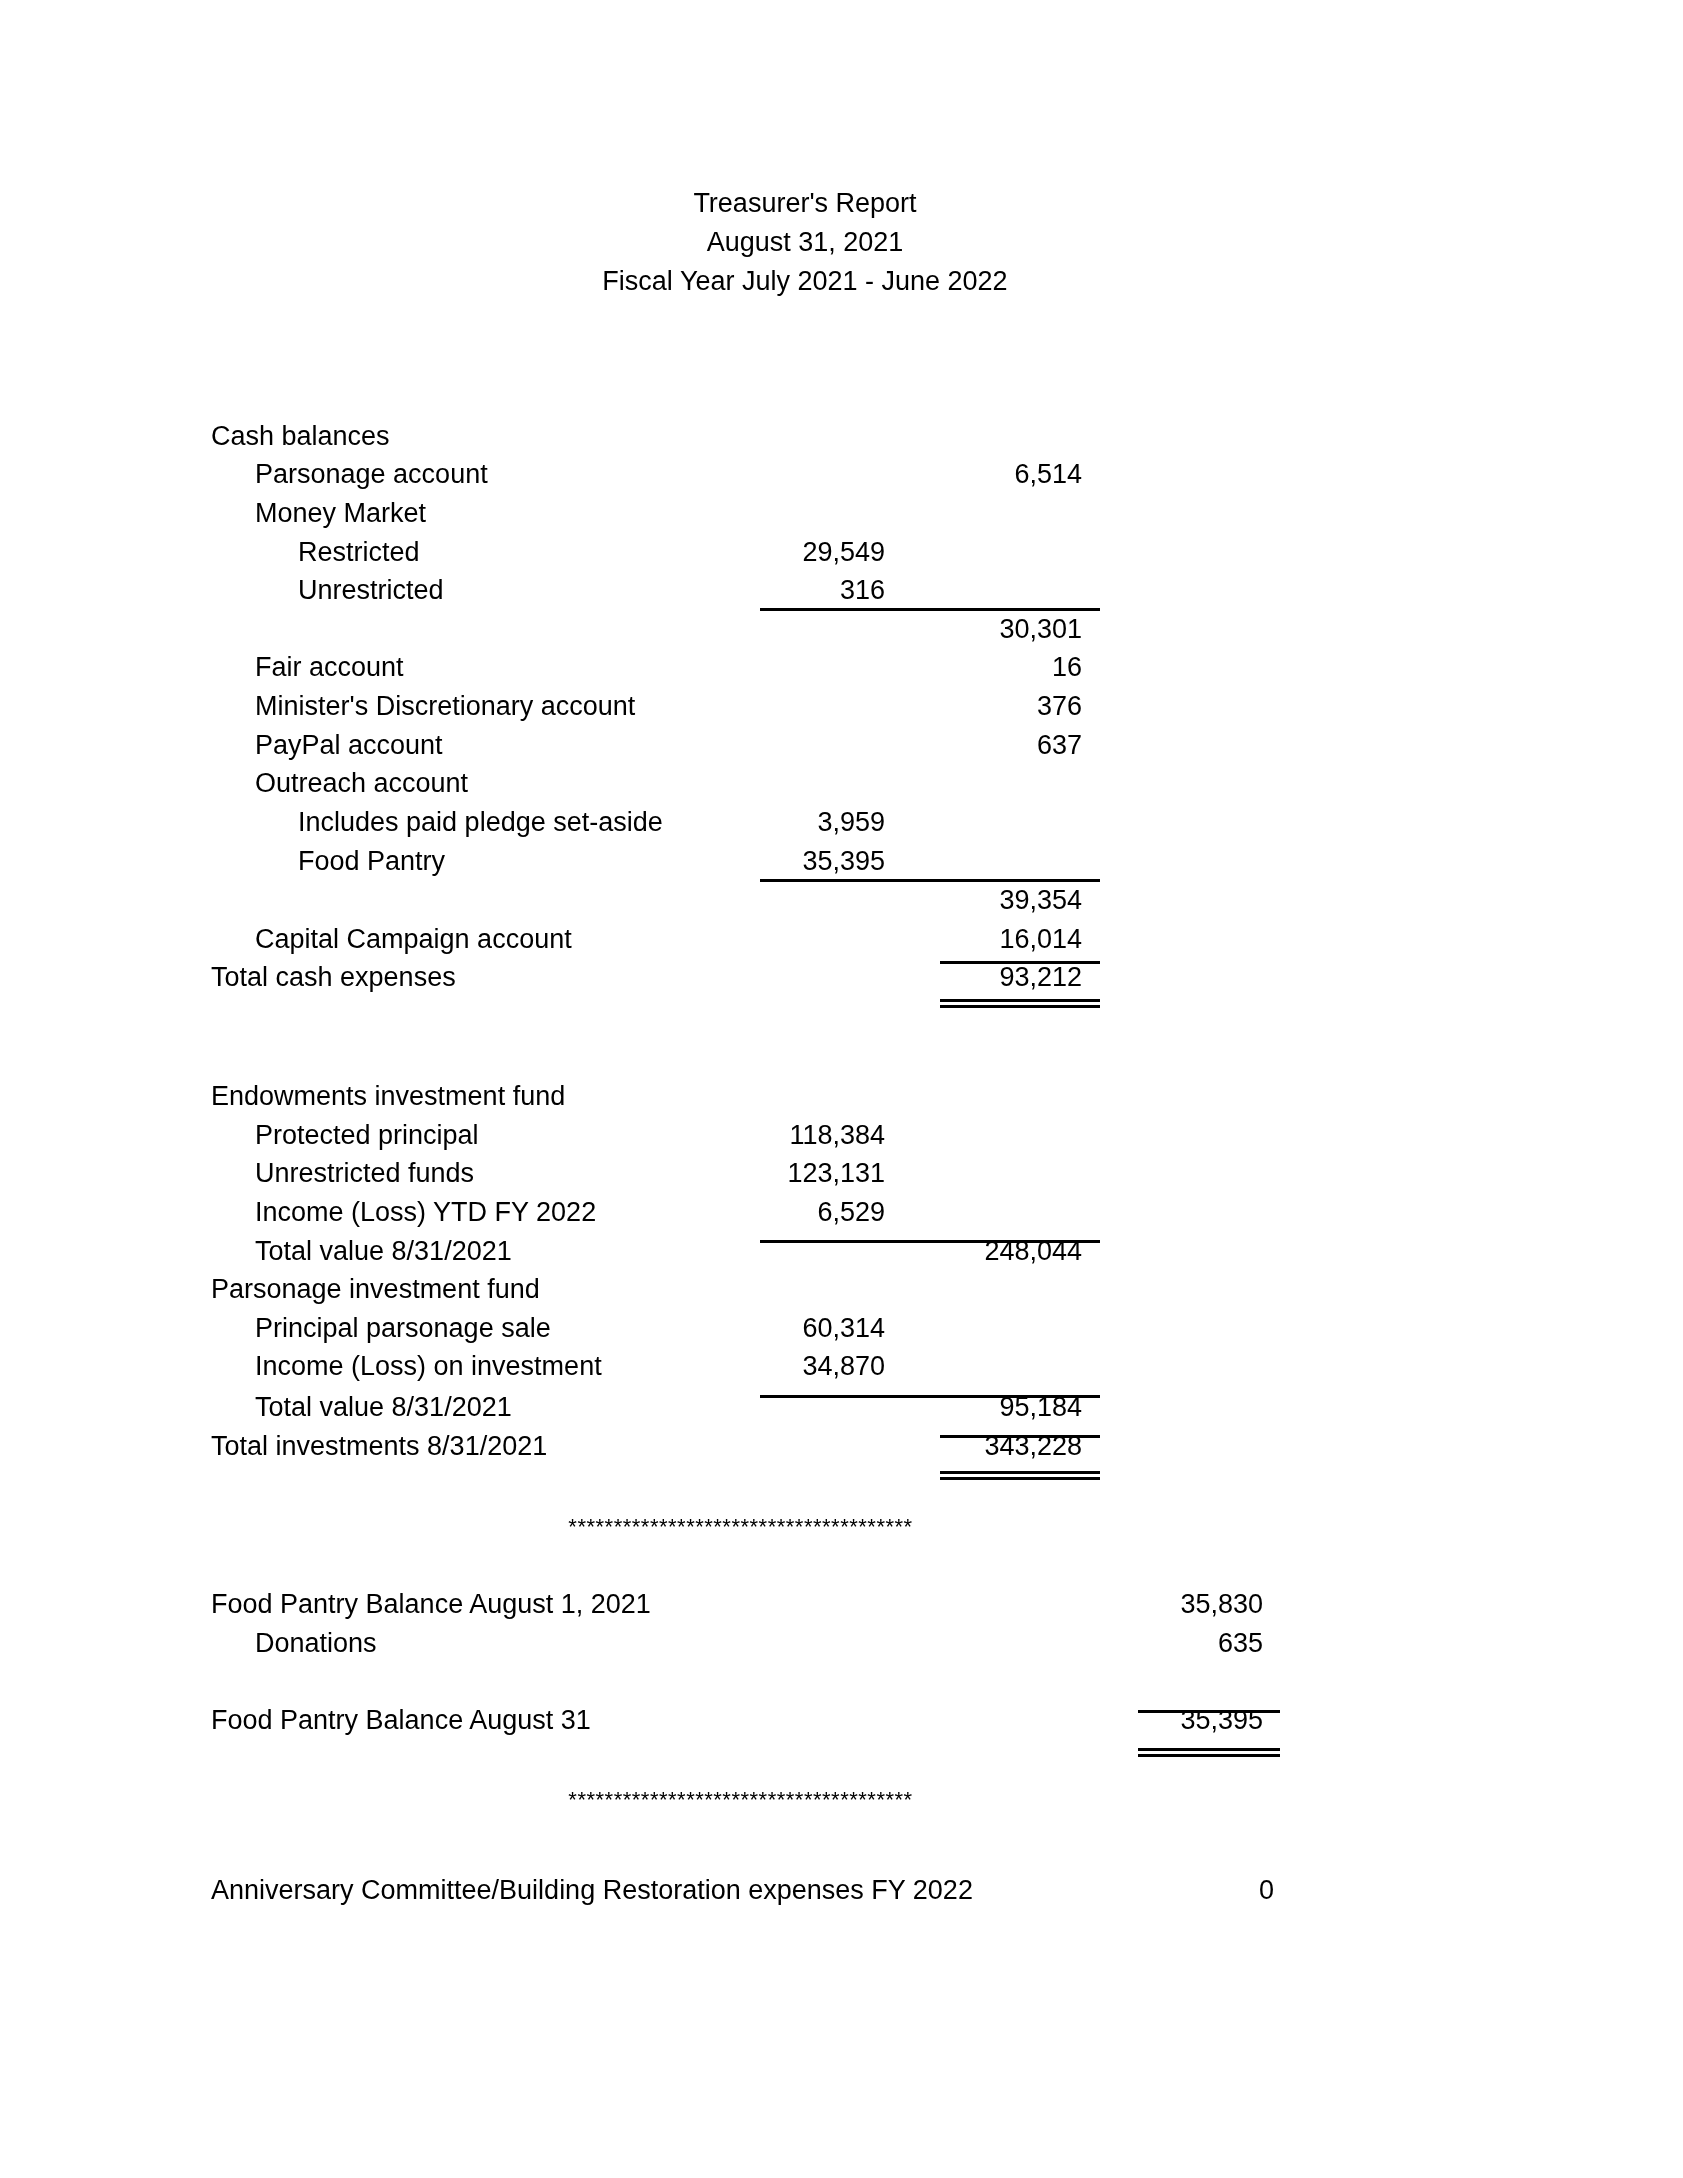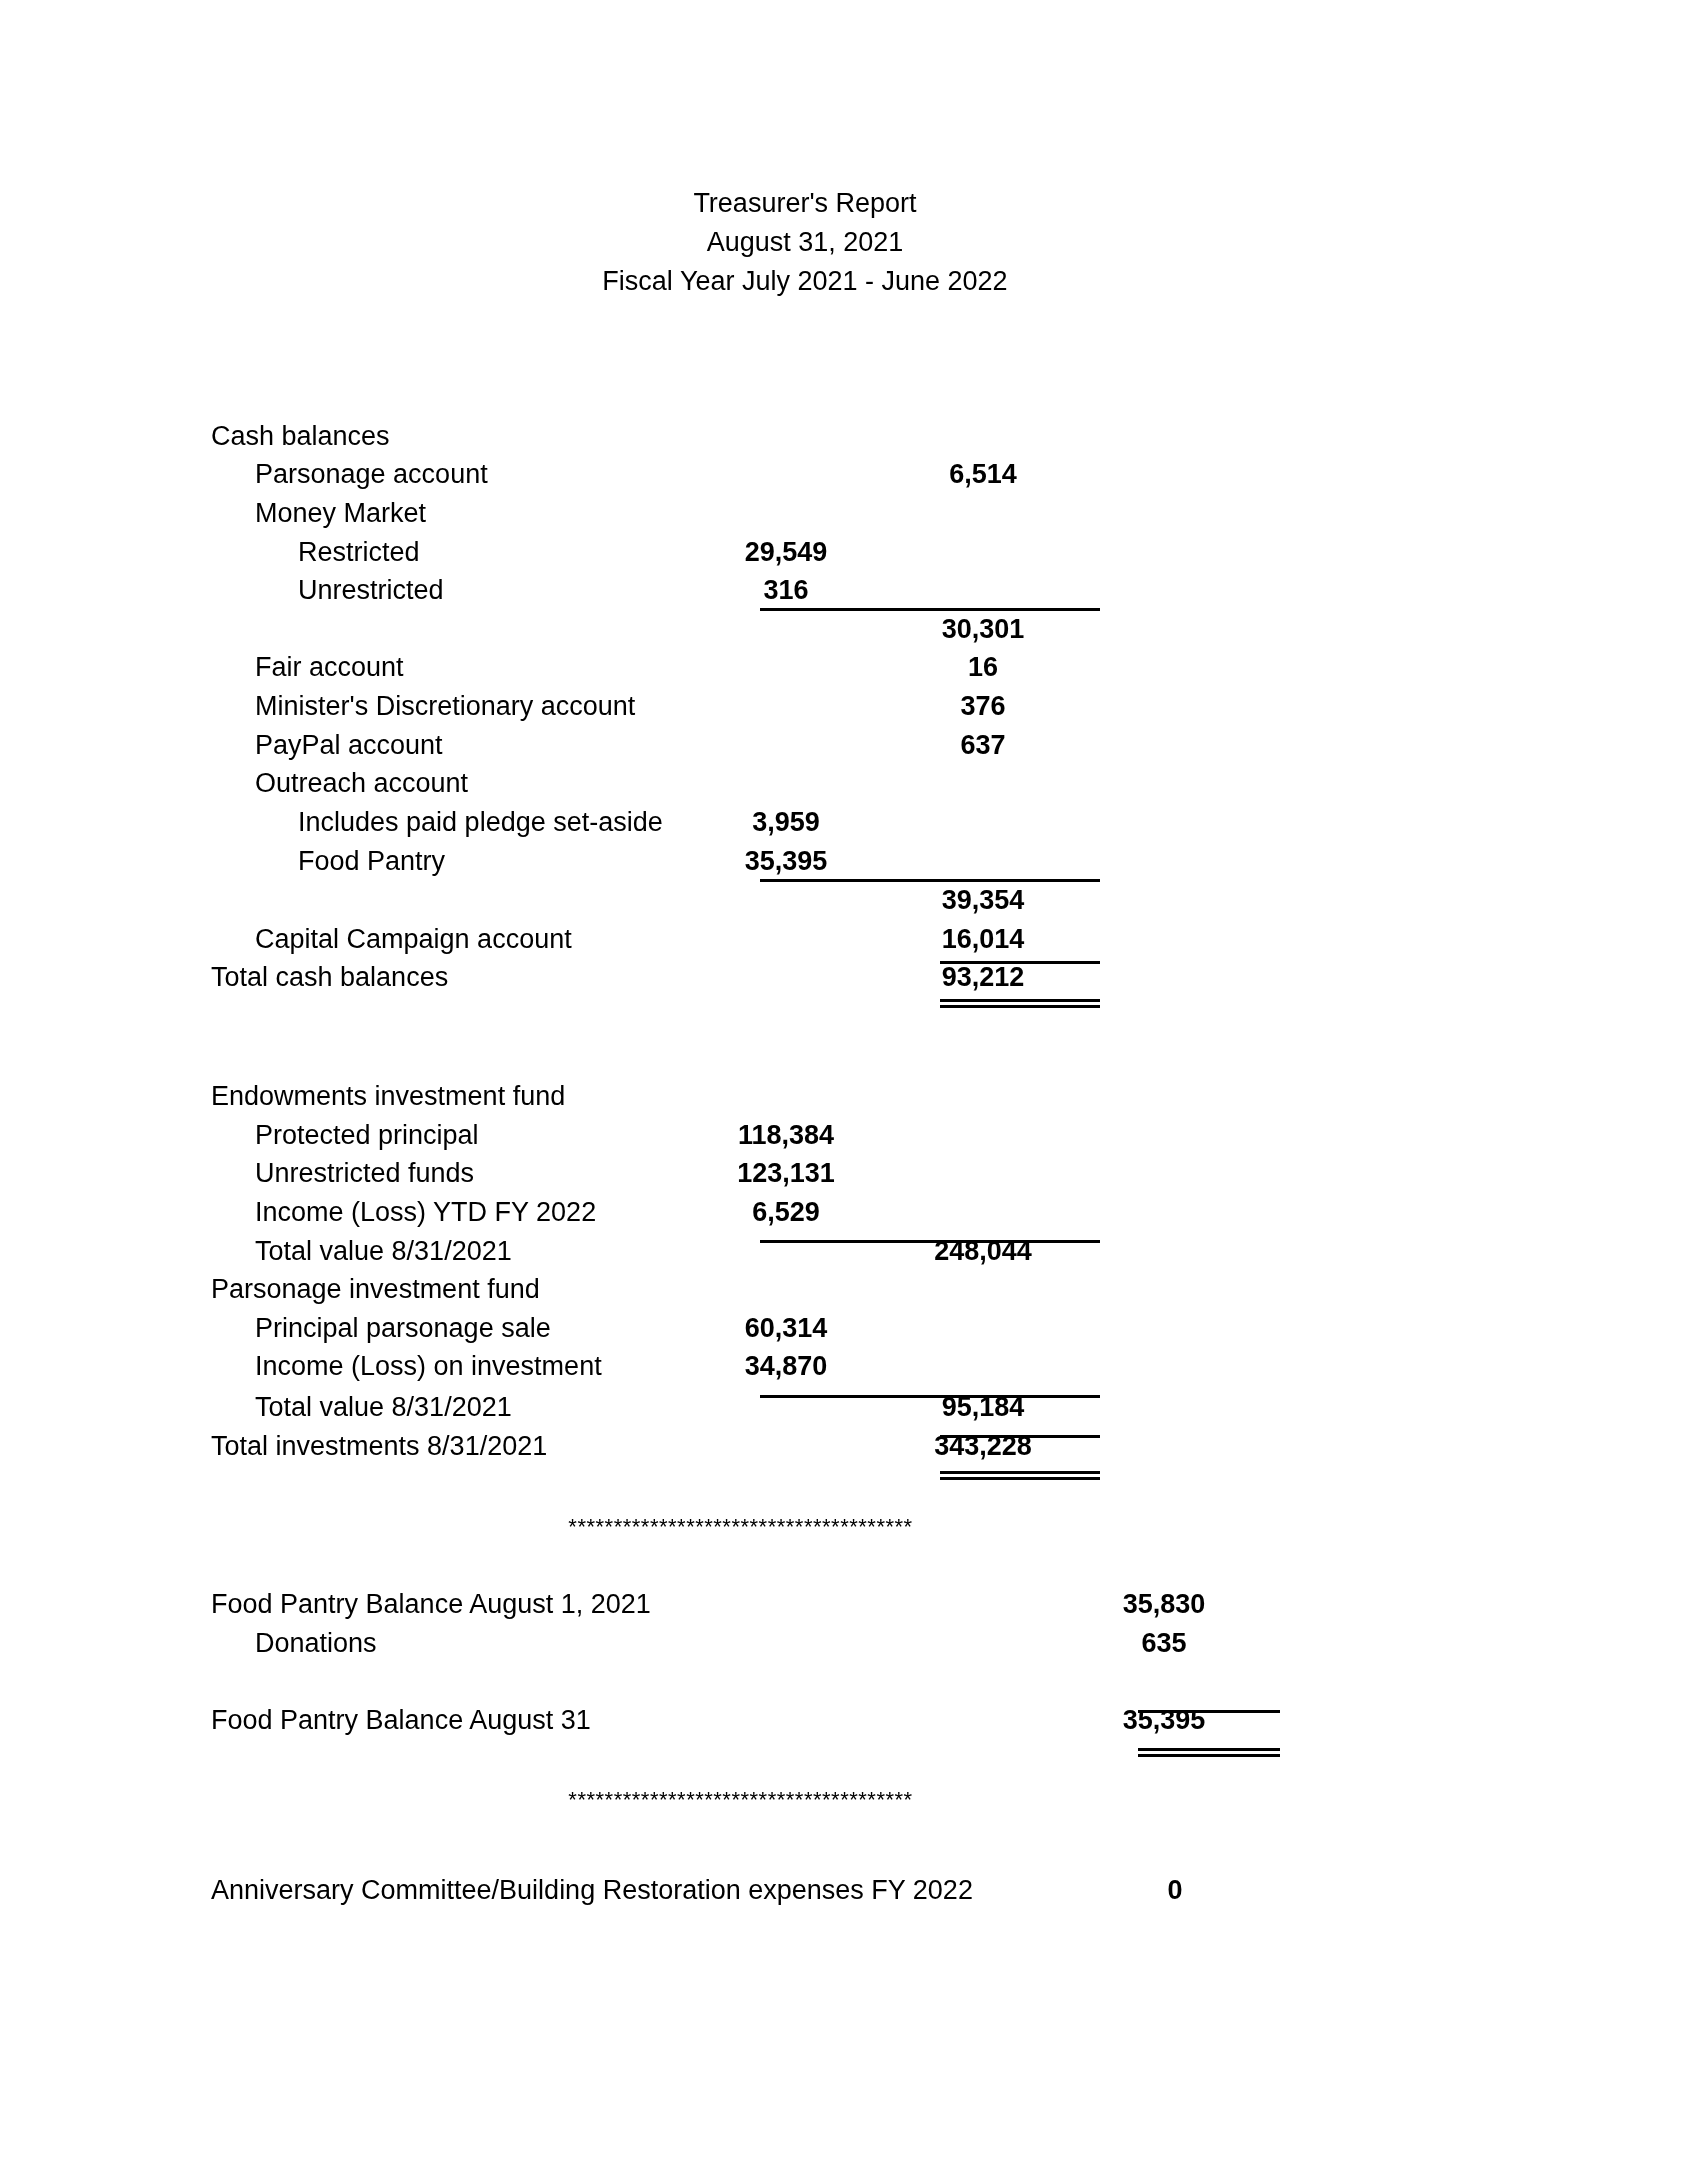--- a/index.html
+++ b/index.html
@@ -6,21 +6,21 @@
   body { width: 1683px; height: 2178px; position: relative; overflow: hidden;
          font-family: "Liberation Sans", sans-serif; color: #000; }
   .page { position: absolute; left: 0; top: 0; width: 1683px; height: 2178px; padding-left: 24px; }
   .title-block { position: absolute; left: 0; width: 1610px; top: 184px; text-align: center; }
   .title-line { font-size: 27px; line-height: 39px; height: 39px; }
   .row { position: absolute; left: 0; width: 1649px; height: 39px; font-size: 27px; line-height: 39px; }
   .lbl { position: absolute; white-space: nowrap; }
   .l0 { left: 211px; }
   .l1 { left: 255px; }
   .l2 { left: 298px; }
-  .num { position: absolute; text-align: center; white-space: nowrap; width: 198px; font-weight: bold; }
+  .num { position: absolute; text-align: right; white-space: nowrap; width: 198px; }
   .c1 { left: 687px; }    
   .c2 { left: 884px; }    
   .c3 { left: 1065px; }   
   .c3p { left: 1076px; }  
   .c4 { left: 1076px; }
   .rule { position: absolute; height: 3px; background: #000; }
   .dbl { position: absolute; height: 9px; border-top: 3px solid #000; border-bottom: 3px solid #000; box-sizing: border-box; }
   .stars { position: absolute; left: 0; width: 1481px; text-align: center; font-size: 22px; letter-spacing: 0.5px; }
 </style>
 </head>
@@ -82,21 +82,21 @@
   <div class="rule" style="top:879px; left:760px; width:340px"></div>
   <div class="row" style="top:881px">
     <span class="num c2">39,354</span>
   </div>
   <div class="row" style="top:920px">
     <span class="lbl l1">Capital Campaign account</span>
     <span class="num c2">16,014</span>
   </div>
   <div class="rule" style="top:961px; left:940px; width:160px"></div>
   <div class="row" style="top:958px">
-    <span class="lbl l0">Total cash balances</span>
+    <span class="lbl l0">Total cash expenses</span>
     <span class="num c2">93,212</span>
   </div>
   <div class="dbl" style="top:999px; left:940px; width:160px"></div>
 
   <div class="row" style="top:1077px">
     <span class="lbl l0">Endowments investment fund</span>
   </div>
   <div class="row" style="top:1116px">
     <span class="lbl l1">Protected principal</span>
     <span class="num c1">118,384</span>

